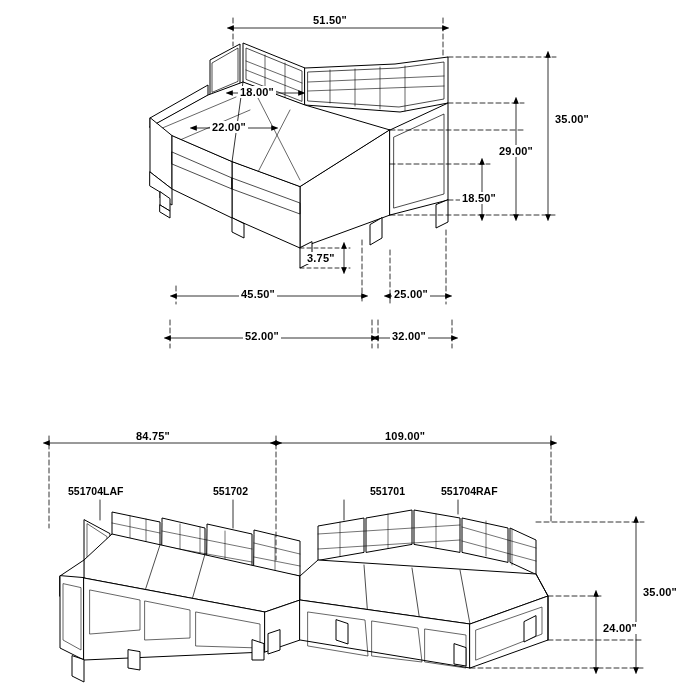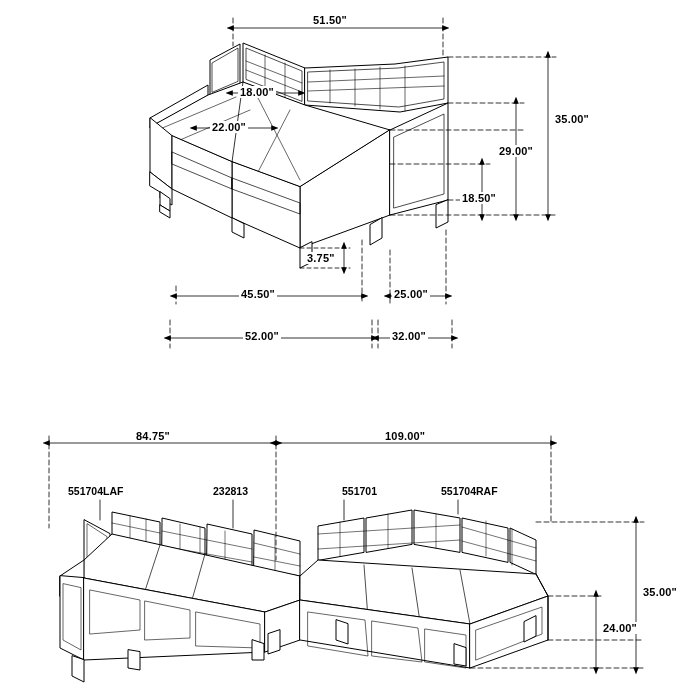--- a/index.html
+++ b/index.html
@@ -257,17 +257,17 @@
   <div class="dim-label lbl-bg" style="left:392px; top:288px;">25.00"</div>
   <div class="dim-label lbl-bg" style="left:243px; top:330px;">52.00"</div>
   <div class="dim-label lbl-bg" style="left:390px; top:330px;">32.00"</div>
 
   <div class="dim-label lbl-bg" style="left:134px; top:430px;">84.75"</div>
   <div class="dim-label lbl-bg" style="left:383px; top:430px;">109.00"</div>
   <div class="dim-label lbl-bg" style="left:641px; top:586px;">35.00"</div>
   <div class="dim-label lbl-bg" style="left:601px; top:622px;">24.00"</div>
 
   <div class="part-label" style="left:68px; top:485px;">551704LAF</div>
-  <div class="part-label" style="left:213px; top:485px;">232813</div>
-  <div class="part-label" style="left:310px; top:485px;padding-left:32px;">551701</div>
+  <div class="part-label" style="left:213px; top:485px;">551702</div>
+  <div class="part-label" style="left:338px; top:485px;padding-left:32px;">551701</div>
   <div class="part-label" style="left:441px; top:485px;">551704RAF</div>
 
 </div>
 
 </body></html>

